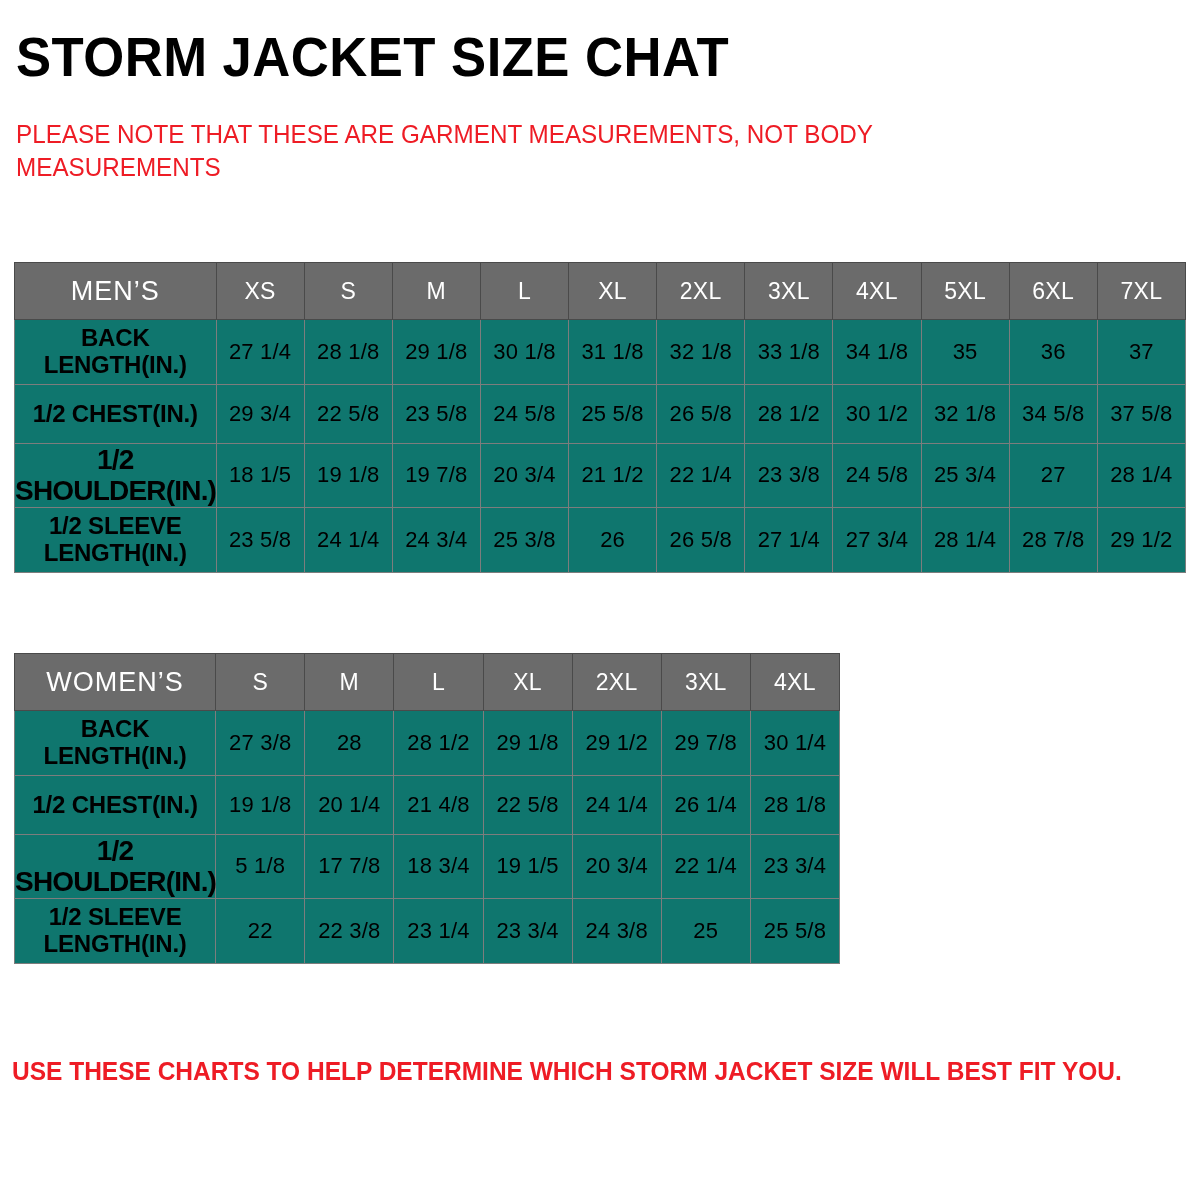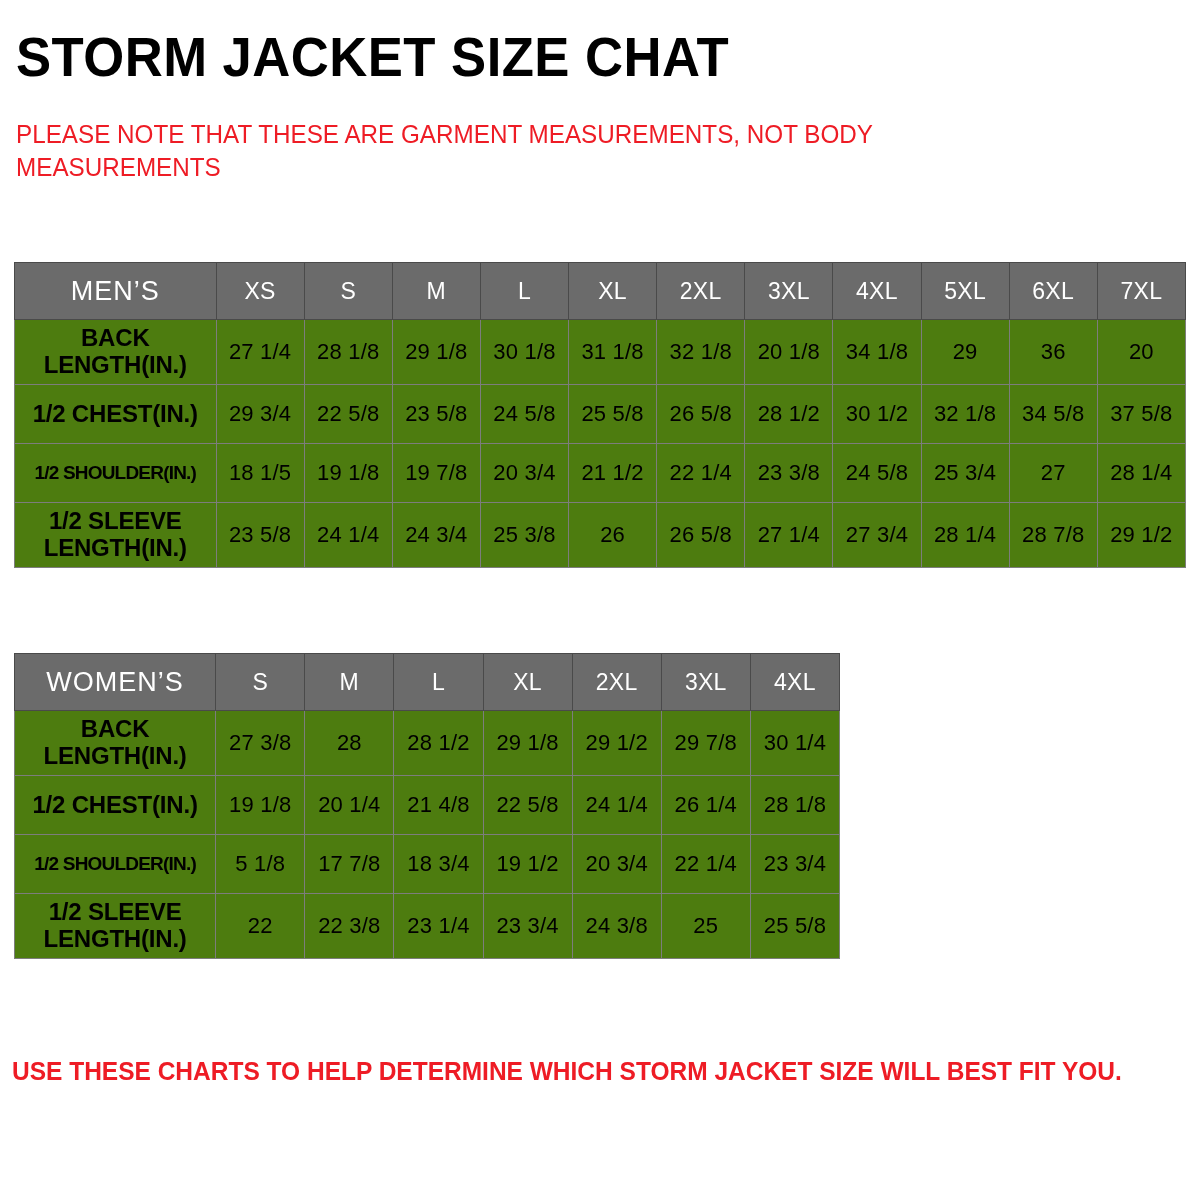--- a/index.html
+++ b/index.html
@@ -67,21 +67,21 @@
 
   
   .table-wrap { position: absolute; }
   #mens-table-wrap  { left: 14px; top: 262px; width: 1172px; }
   #womens-table-wrap{ left: 14px; top: 653px; width: 826px; }
 
   table.size-table {
     border-collapse: collapse;
     table-layout: fixed;
     width: 100%;
-    background: #4d7c0f;
+    background: #0f766e;
   }
   table.size-table td, table.size-table th {
     border: 1px solid #7d7d7d;
     text-align: center;
     vertical-align: middle;
     padding: 0;
   }
 
   
   tr.head-row th {
@@ -101,21 +101,21 @@
 
   
   td.row-label {
     font-size: 24px;
     font-weight: 700;
     line-height: 1.12;
     padding: 4px 2px;
     letter-spacing: -0.2px;
     margin-top: 26px;
   }
-  td.row-label.tight { font-size: 19px; letter-spacing: -0.8px; }
+  td.row-label.tight { font-size: 28px; letter-spacing: -0.8px; }
 
   
   td.val {
     font-size: 22px;
     font-weight: 400;
     height: 58px;
     letter-spacing: 0.2px;
   }
   tr.tall td { height: 64px; }
 </style>
@@ -148,25 +148,25 @@
       </thead>
       <tbody>
           <tr class="tall">
             <td class="row-label">BACK<br>LENGTH(IN.)</td>
             <td class="val">27  1/4</td>
             <td class="val">28  1/8</td>
             <td class="val">29  1/8</td>
             <td class="val">30  1/8</td>
             <td class="val">31  1/8</td>
             <td class="val">32  1/8</td>
-            <td class="val">20  1/8</td>
+            <td class="val">33  1/8</td>
             <td class="val">34  1/8</td>
-            <td class="val">29</td>
+            <td class="val">35</td>
             <td class="val">36</td>
-            <td class="val">20</td>
+            <td class="val">37</td>
           </tr>
           <tr>
             <td class="row-label">1/2  CHEST(IN.)</td>
             <td class="val">29  3/4</td>
             <td class="val">22  5/8</td>
             <td class="val">23  5/8</td>
             <td class="val">24  5/8</td>
             <td class="val">25  5/8</td>
             <td class="val">26  5/8</td>
             <td class="val">28  1/2</td>
@@ -240,21 +240,21 @@
             <td class="val">22  5/8</td>
             <td class="val">24  1/4</td>
             <td class="val">26  1/4</td>
             <td class="val">28  1/8</td>
           </tr>
           <tr>
             <td class="row-label tight">1/2  SHOULDER(IN.)</td>
             <td class="val">5  1/8</td>
             <td class="val">17  7/8</td>
             <td class="val">18  3/4</td>
-            <td class="val">19  1/2</td>
+            <td class="val">19  1/5</td>
             <td class="val">20  3/4</td>
             <td class="val">22  1/4</td>
             <td class="val">23  3/4</td>
           </tr>
           <tr class="tall">
             <td class="row-label">1/2  SLEEVE<br>LENGTH(IN.)</td>
             <td class="val">22</td>
             <td class="val">22  3/8</td>
             <td class="val">23  1/4</td>
             <td class="val">23  3/4</td>

